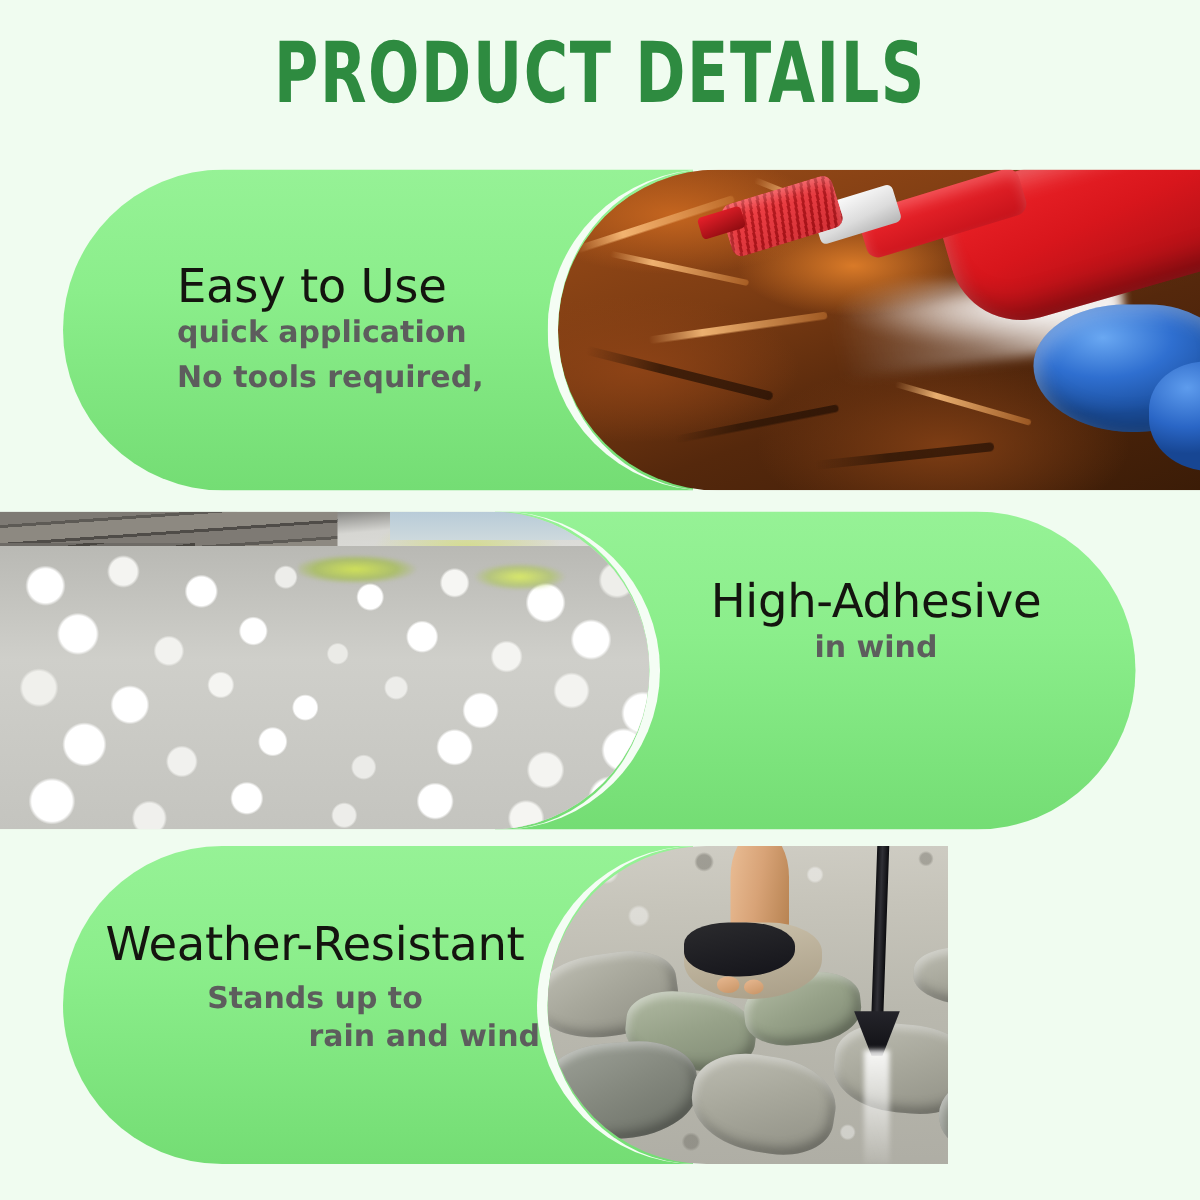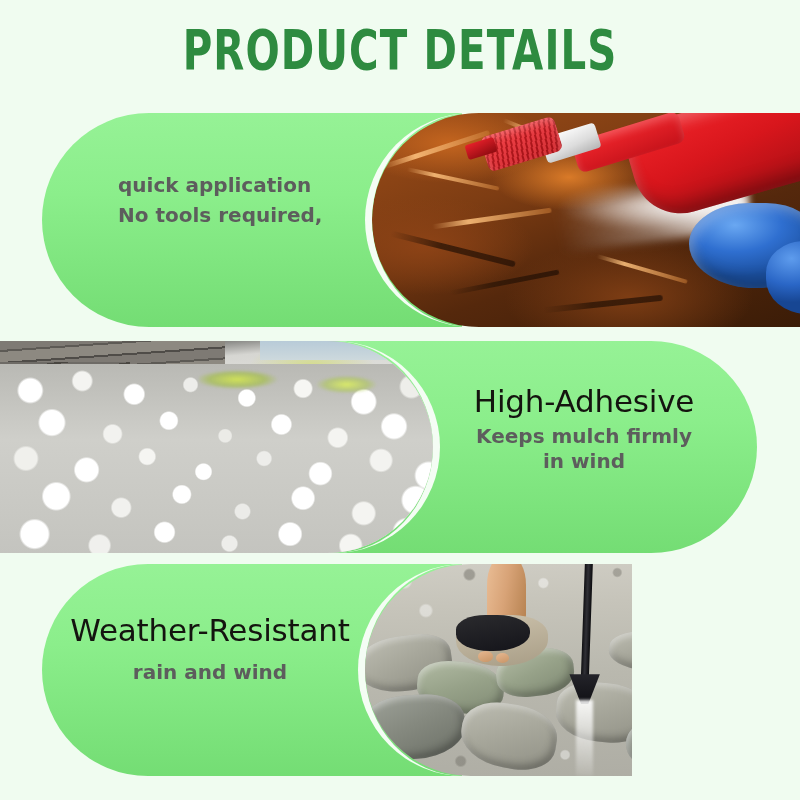--- a/index.html
+++ b/index.html
@@ -377,20 +377,21 @@
       <div class="spray-neck"></div>
       <div class="nozzle-white"></div>
       <div class="nozzle-cap"></div>
       <div class="nozzle-tip"></div>
       <div class="glove"></div>
       <div class="glove2"></div>
     </div>
   </div>
 
   <div class="txt t-left" style="left:118px; top:60px; width:260px;">
+    <div class="heading">Easy to Use</div>
     <div class="sub" style="margin-top:0;">quick application</div>
     <div class="sub">No tools required,</div>
   </div>
 </div>
 
 <div class="card" style="left:0; top:341px; width:800px; height:212px;">
 
   <div class="panel panel-right" style="left:330px; top:0; width:427px; height:212px;">
   </div>
 
@@ -401,21 +402,20 @@
       <div class="deck"></div>
       <div class="deck2"></div>
       <div class="pebbles"></div>
       <div class="moss"></div>
       <div class="moss2"></div>
     </div>
   </div>
 
   <div class="txt t-center" style="left:440px; top:42px; width:288px;">
     <div class="heading">High-Adhesive</div>
-    <div class="sub">Keeps mulch firmly</div>
     <div class="sub" style="margin-top:0;">in wind</div>
   </div>
 </div>
 
 <div class="card" style="left:0; top:564px; width:632px; height:212px;">
 
   <div class="panel panel-left" style="left:42px; top:0; width:420px; height:212px;">
   </div>
 
   <div class="photo photo-ring-left" style="left:358px; top:0; width:442px; height:212px;">
@@ -447,15 +447,16 @@
 
       <div class="wand" style="left:50%; top:-6%; width:1.8%; height:62%; transform:rotate(2deg);"></div>
       <div class="wand-cone" style="left:47%; top:52%; width:7%;   height:14%;"></div>
       <div class="water" style="left:48.5%; top:64%; width:4%; height:36%;"></div>
       <div class="wand" style="left:86%; top:84%; width:14%; height:1.6%; transform:rotate(18deg);"></div>
     </div>
   </div>
 
   <div class="txt t-center" style="left:60px; top:48px; width:300px;">
     <div class="heading">Weather-Resistant</div>
-    <div class="sub" style="margin-top:12px;">rain and wind</div>
+    <div class="sub">Stands up to</div>
+    <div class="sub" style="margin-top:0;text-align:right;">rain and wind</div>
   </div>
 </div>
 
 </body></html>

